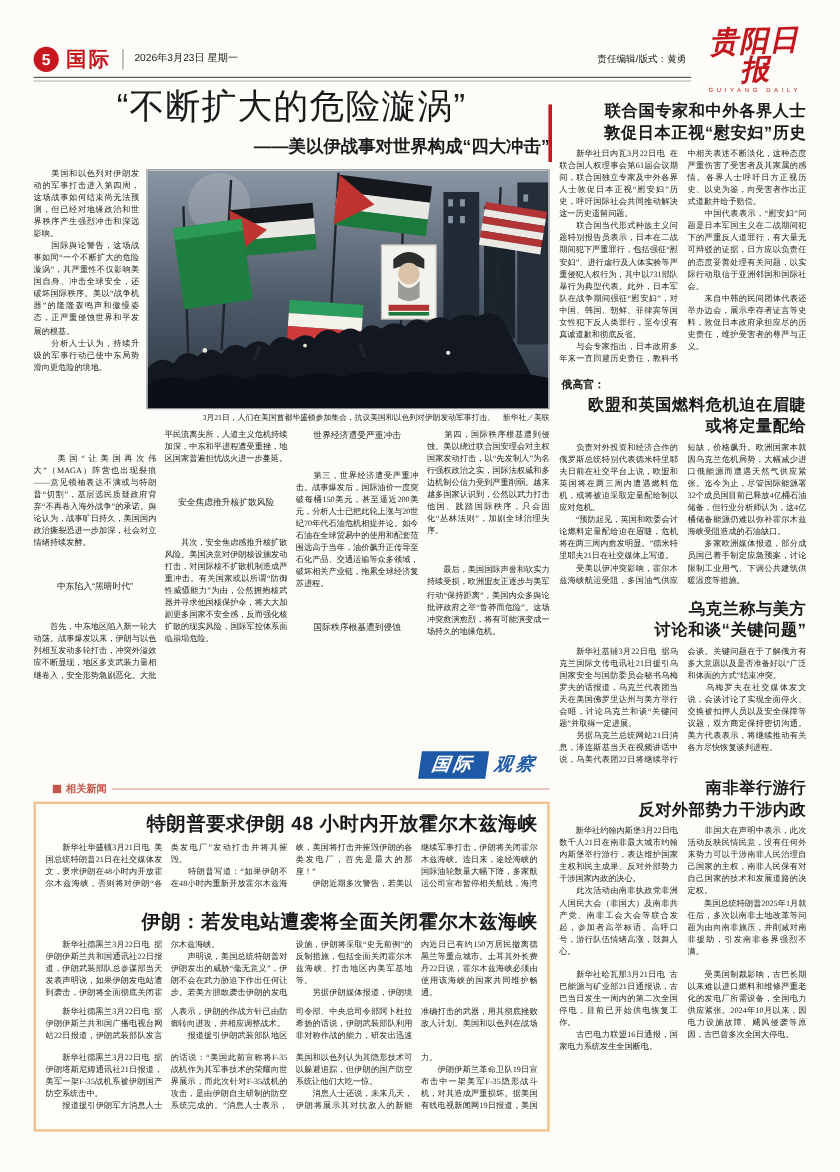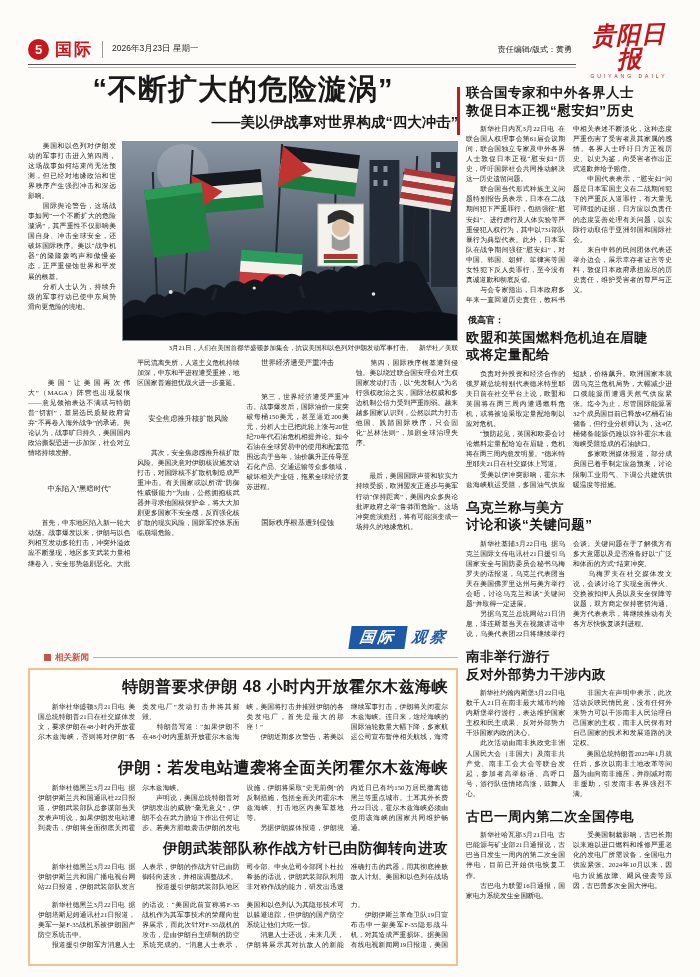--- a/index.html
+++ b/index.html
@@ -23,21 +23,21 @@
   .hdr-rule2{position:absolute;left:28px;top:67px;width:548px;height:0;border-top:1px solid #bbb;}
 
   
   .news-text{font-family:"Liberation Serif",serif;font-size:6.8px;line-height:1.48;
              color:#1c1c1c;text-align:justify;white-space:pre-wrap;}
   .cols-4{column-count:4;column-gap:7px;}
   .cols-2{column-count:2;column-gap:8px;}
 
   
   .lead{position:absolute;left:28px;top:74px;width:430px;}
-  .lead-title{font-size:29px;font-weight:700;text-align:center;letter-spacing:1px;line-height:1.1;}
+  .lead-title{font-size:29px;font-weight:400;text-align:center;letter-spacing:1px;line-height:1.1;}
   .lead-sub{font-size:14.5px;font-weight:bold;text-align:right;margin-top:7px;position:relative;}
   .lead-redbar{position:absolute;right:-2px;top:-26px;width:3px;height:48px;background:#c8171e;}
   .lead-top{display:flex;gap:6px;margin-top:9px;}
   .lead-intro{width:88px;flex:0 0 88px;overflow:hidden;height:198px;}
   .photo-box{flex:1;height:198px;overflow:hidden;border:1px solid #8a8f96;}
   .caption{margin-top:3px;font-size:6.5px;text-align:right;color:#222;
            font-family:"Liberation Serif",serif;}
   .lead-body{margin-top:5px;height:268px;overflow:hidden;}
   .lead-body p{margin:0 0 3px 0;}
   .lead-body h4{margin:3px 0 3px 0;font-size:7.3px;text-align:center;
@@ -58,21 +58,21 @@
   .rel-art:first-child{margin-top:0;}
   .rel-title{font-size:16px;font-weight:900;text-align:right;margin:1px 0 4px 0;letter-spacing:.5px;}
   .rel-title.small{font-size:14.5px;}
   .rel-body{overflow:hidden;}
   .h50{max-height:50px;} .h52{max-height:54px;} .h30{max-height:32px;} .h56{max-height:56px;}
 
   
   .rightcol{position:absolute;left:466px;top:84px;width:206px;}
   .r-art{margin-bottom:9px;}
   .r-kicker{font-size:9px;font-weight:bold;margin:0 0 2px 2px;}
-  .r-title{font-size:13.5px;font-weight:900;text-align:left;line-height:1.3;
+  .r-title{font-size:13.5px;font-weight:900;text-align:right;line-height:1.3;
            white-space:pre-line;margin-bottom:5px;letter-spacing:.5px;}
   .r-body{overflow:hidden;}
   .rh204{max-height:204px;} .rh140{max-height:140px;} .rh124{max-height:124px;} .rh92{max-height:92px;}
 </style>
 </head>
 <body>
 
 <div class="page">
 
   <div class="hdr">
@@ -217,21 +217,20 @@
 　　特朗普写道：“如果伊朗不在48小时内重新开放霍尔木兹海峡，美国将打击并摧毁伊朗的各类发电厂，首先是最大的那座！”
 　　伊朗近期多次警告，若美以继续军事打击，伊朗将关闭霍尔木兹海峡。连日来，途经海峡的国际油轮数量大幅下降，多家航运公司宣布暂停相关航线，海湾多国电视台报道，霍尔木兹附近一处发电站17日晚遭袭击并悬停报道，袭击地点距核反应堆仅有200米。</div>
       </div>
       <div class="rel-art">
         <div class="rel-title">伊朗：若发电站遭袭将全面关闭霍尔木兹海峡</div>
         <div class="rel-body cols-4 news-text h52">　　新华社德黑兰3月22日电  据伊朗伊斯兰共和国通讯社22日报道，伊朗武装部队总参谋部当天发表声明说，如果伊朗发电站遭到袭击，伊朗将全面彻底关闭霍尔木兹海峡。
 　　声明说，美国总统特朗普对伊朗发出的威胁“毫无意义”，伊朗不会在武力胁迫下作出任何让步。若美方胆敢袭击伊朗的发电设施，伊朗将采取“史无前例”的反制措施，包括全面关闭霍尔木兹海峡、打击地区内美军基地等。
 　　另据伊朗媒体报道，伊朗境内近日已有约150万居民撤离德黑兰等重点城市。土耳其外长费丹22日说，霍尔木兹海峡必须由使用该海峡的国家共同维护畅通。</div>
       </div>
       <div class="rel-art">
-        <div class="rel-title small">伊朗武装部队称作战方针已由防御转向进攻</div>
         <div class="rel-body cols-4 news-text h30">　　新华社德黑兰3月22日电  据伊朗伊斯兰共和国广播电视台网站22日报道，伊朗武装部队发言人表示，伊朗的作战方针已由防御转向进攻，并相应调整战术。
 　　报道援引伊朗武装部队地区司令部、中央总司令部阿卜杜拉希扬的话说，伊朗武装部队利用非对称作战的能力，研发出迅速准确打击的武器，用其彻底挫败敌人计划。美国和以色列在战场上已经“领教”了其中一部分，伊朗将给他们留下更多“惊喜”。</div>
       </div>
       <div class="rel-art">
         <div class="rel-body cols-4 news-text h56">　　新华社德黑兰3月22日电  据伊朗塔斯尼姆通讯社21日报道，美军一架F-35战机系被伊朗国产防空系统击中。
 　　报道援引伊朗军方消息人士的话说：“美国此前宣称将F-35战机作为其军事技术的荣耀向世界展示，而此次针对F-35战机的攻击，是由伊朗自主研制的防空系统完成的。”消息人士表示，美国和以色列认为其隐形技术可以躲避追踪，但伊朗的国产防空系统让他们大吃一惊。
 　　消息人士还说，未来几天，伊朗将展示其对抗敌人的新能力。
 　　伊朗伊斯兰革命卫队19日宣布击中一架美军F-35隐形战斗机，对其造成严重损坏。据美国有线电视新闻网19日报道，美国一架F-35战机疑似被伊朗火力击中后紧急降落。</div>
       </div>
     </div>
@@ -270,20 +269,19 @@
     <div class="r-art">
       <div class="r-title">南非举行游行
 反对外部势力干涉内政</div>
       <div class="r-body cols-2 news-text rh124">　　新华社约翰内斯堡3月22日电  数千人21日在南非最大城市约翰内斯堡举行游行，表达维护国家主权和民主成果、反对外部势力干涉国家内政的决心。
 　　此次活动由南非执政党非洲人国民大会（非国大）及南非共产党、南非工会大会等联合发起，参加者高举标语、高呼口号，游行队伍情绪高涨，鼓舞人心。
 　　非国大在声明中表示，此次活动反映民情民意，没有任何外来势力可以干涉南非人民治理自己国家的主权，南非人民保有对自己国家的技术和发展道路的决定权。
 　　美国总统特朗普2025年1月就任后，多次以南非土地改革等问题为由向南非施压，并削减对南非援助，引发南非各界强烈不满。</div>
     </div>
 
     <div class="r-art">
-      <div class="r-title">古巴一周内第二次全国停电</div>
       <div class="r-body cols-2 news-text rh92">　　新华社哈瓦那3月21日电  古巴能源与矿业部21日通报说，古巴当日发生一周内的第二次全国停电，目前已开始供电恢复工作。
 　　古巴电力联盟16日通报，国家电力系统发生全国断电。
 　　受美国制裁影响，古巴长期以来难以进口燃料和维修严重老化的发电厂所需设备，全国电力供应紧张。2024年10月以来，因电力设施故障、飓风侵袭等原因，古巴曾多次全国大停电。</div>
     </div>
 
   </div>
 </div>
 
 </body></html>

